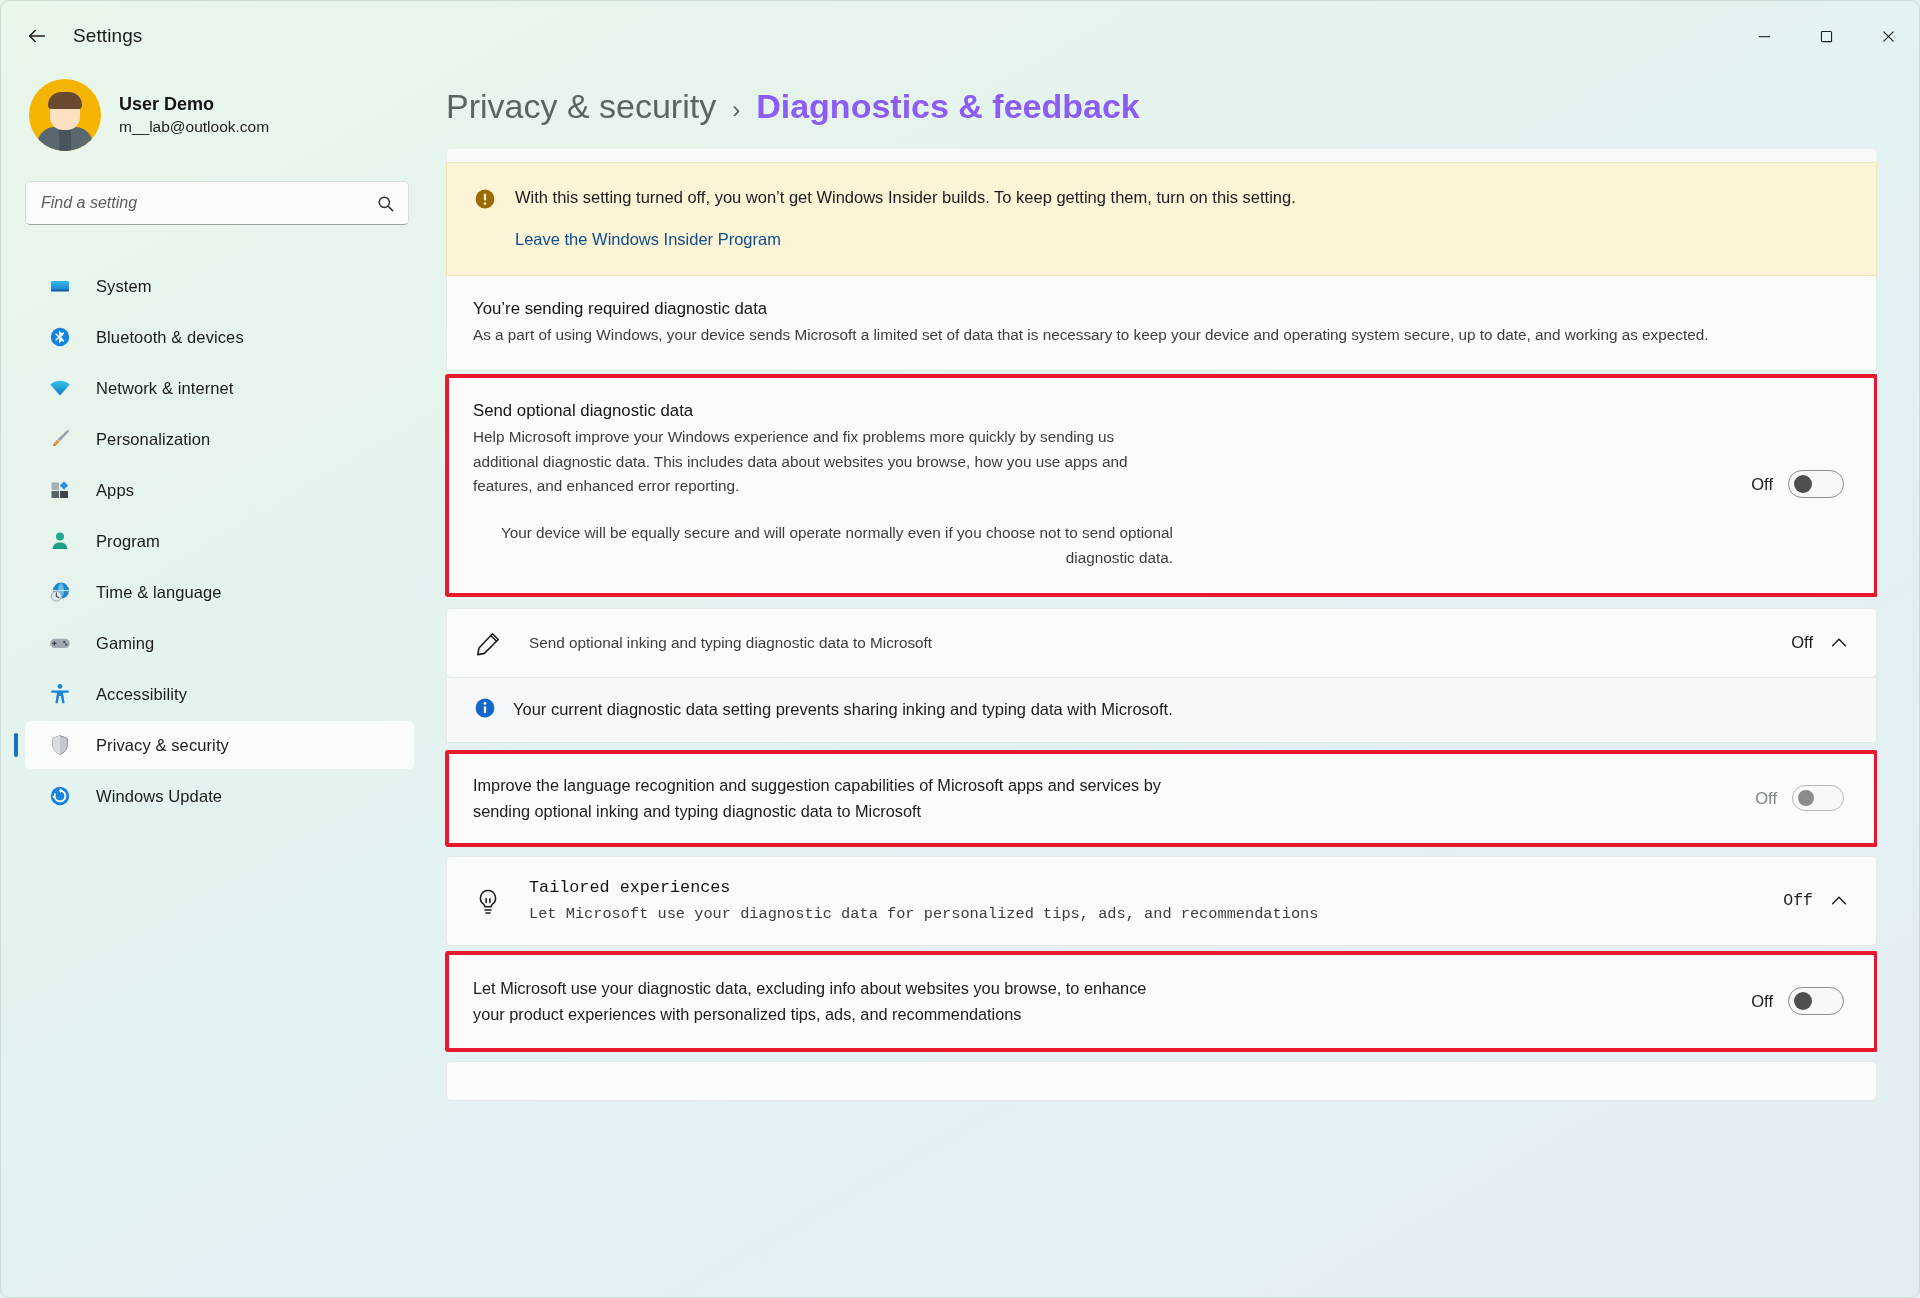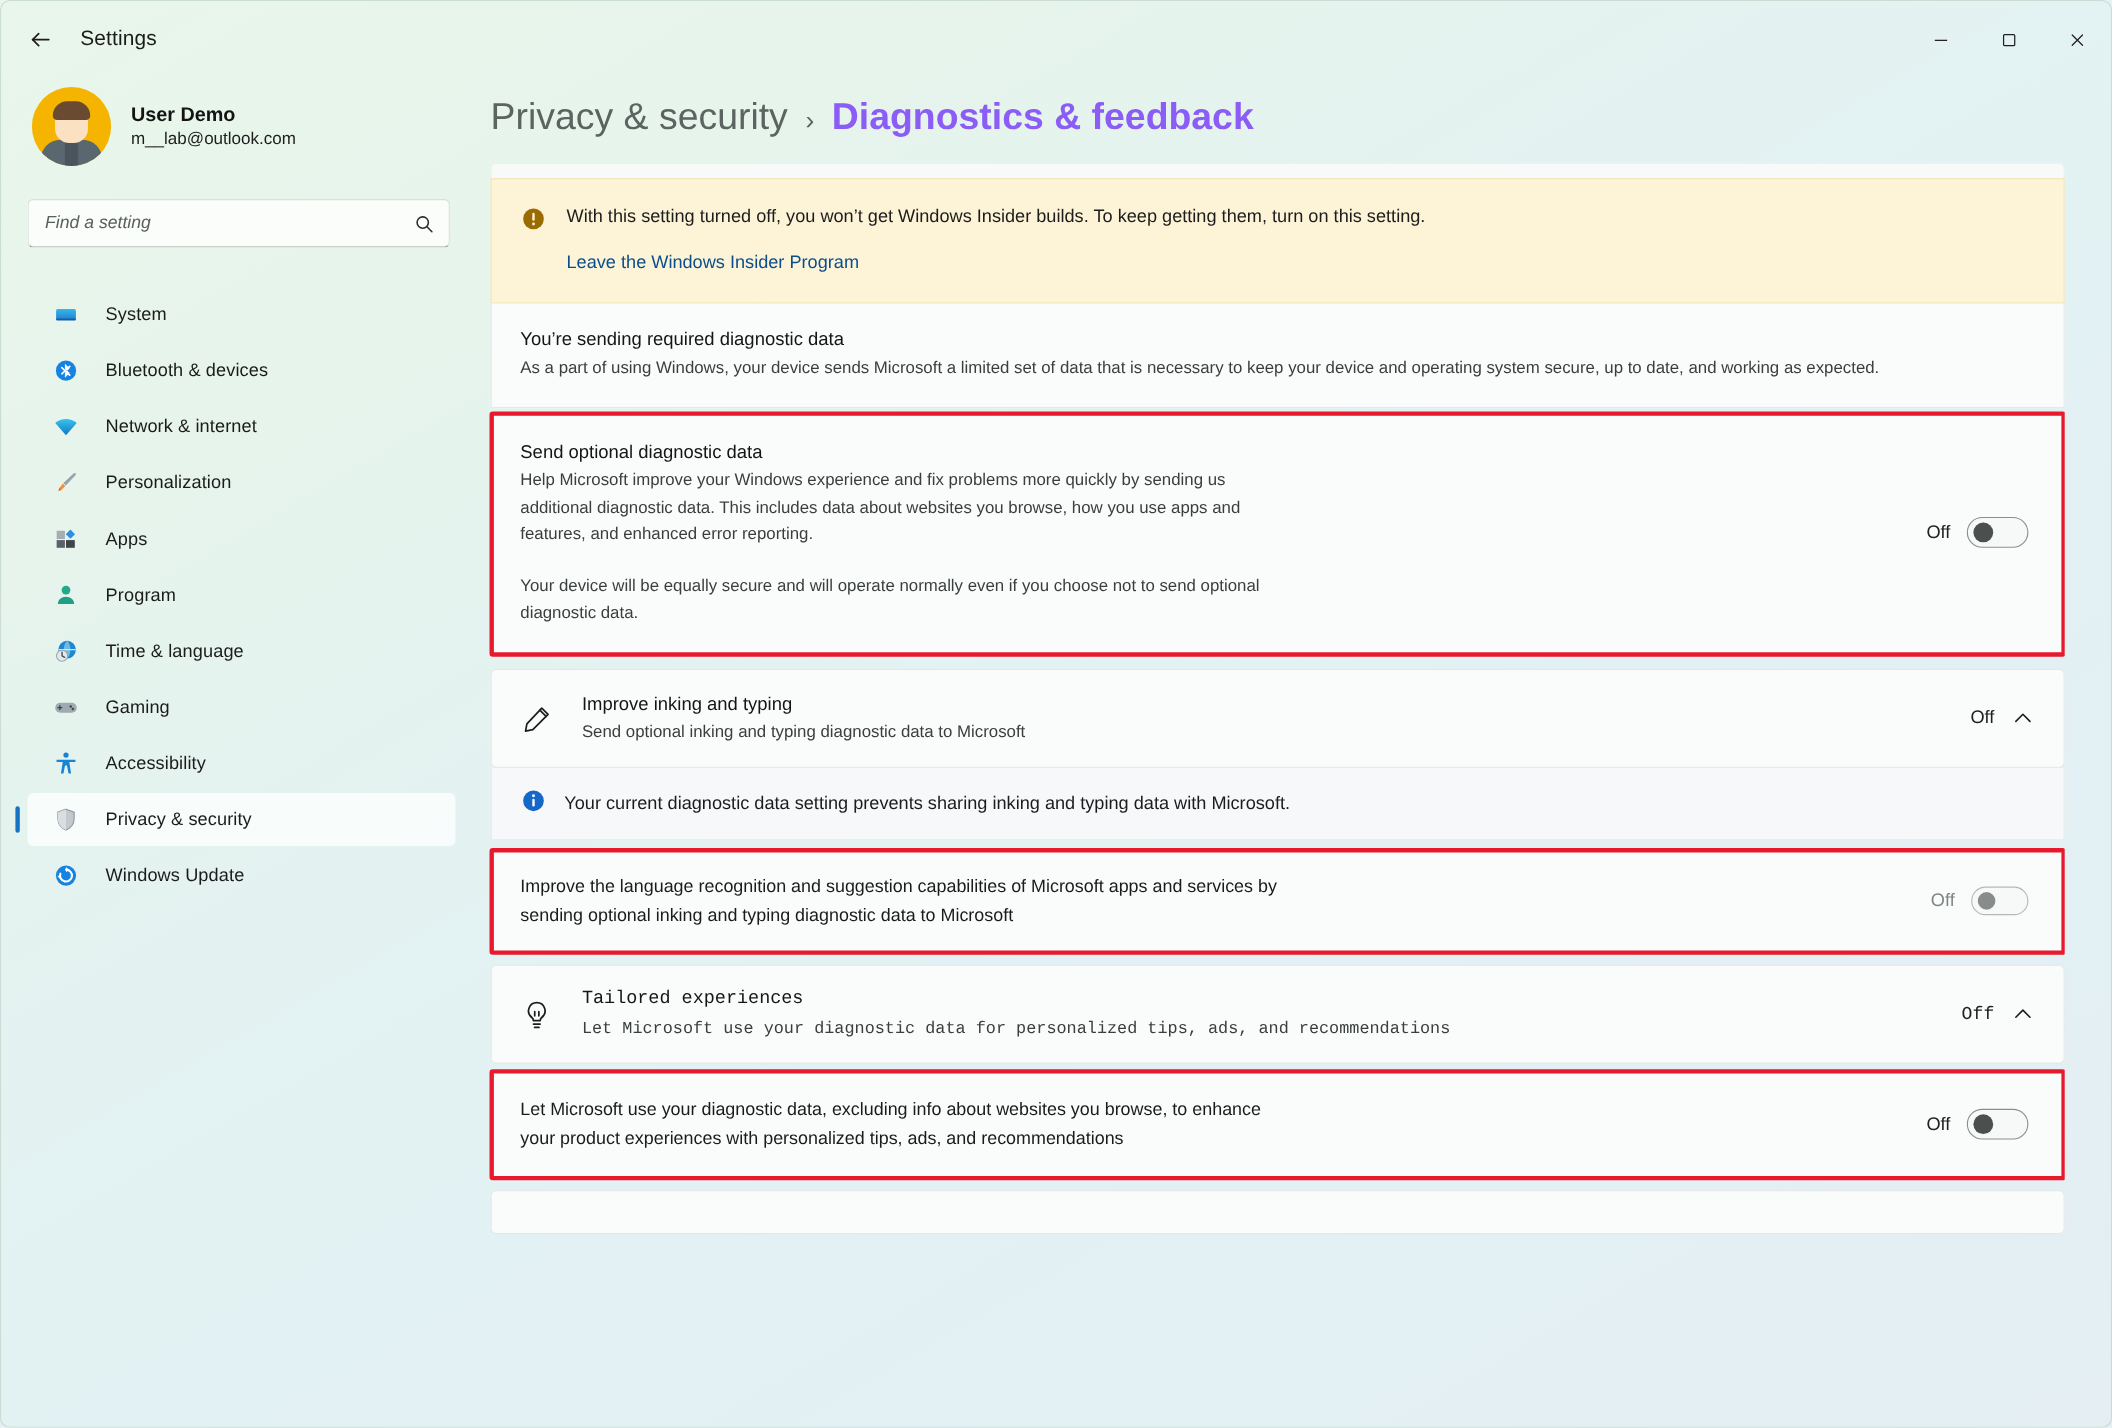--- a/index.html
+++ b/index.html
@@ -425,41 +425,40 @@
             </div>
           </div>
         </div>
 
         <div class="card hl-wrap" style="margin-top:4px;margin-bottom:12px;">
           <div class="hl-box"></div>
           <div class="row" style="padding:22px 26px 24px 26px;">
             <div class="maincol">
               <div class="rowtitle">Send optional diagnostic data</div>
               <div class="rowdesc" style="max-width:700px;">Help Microsoft improve your Windows experience and fix problems more quickly by sending us additional diagnostic data. This includes data about websites you browse, how you use apps and features, and enhanced error reporting.</div>
-              <div class="rowdesc gap" style="max-width:700px;">Your device will be equally secure and will operate normally even if you choose not to send optional diagnostic data.</div>
+              <div class="rowdesc gap" style="max-width:700px;text-align:right;">Your device will be equally secure and will operate normally even if you choose not to send optional diagnostic data.</div>
             </div>
             <div class="tailcol" style="align-self:center;padding-right:6px;">
               <span class="statelabel">Off</span>
               <div class="toggle">
                   <div class="knob"></div>
                 </div>
             </div>
           </div>
         </div>
 
         <div class="card" style="margin-bottom:0;">
           <div class="row center" style="padding:18px 26px;">
             <div class="leadicon">
               <svg width="30" height="30" viewBox="0 0 24 24" fill="none" stroke="#1d1d1d" stroke-width="1.25" stroke-linecap="round" stroke-linejoin="round">
                   <path d="M15.6 3.8l4.6 4.6L9.1 19.5l-5.3 1 1-5.3L15.6 3.8z"></path>
                   <path d="M14.2 5.2l4.6 4.6"></path>
                 </svg>
             </div>
             <div class="maincol">
-              <div class="rowtitle">Improve inking and typing</div>
               <div class="rowdesc">Send optional inking and typing diagnostic data to Microsoft</div>
             </div>
             <div class="tailcol">
               <span class="statelabel">Off</span>
               <span class="chev">
                 <svg width="22" height="22" viewBox="0 0 24 24" fill="none" stroke="currentColor" stroke-width="1.6" stroke-linecap="round" stroke-linejoin="round">
                     <path d="M5 15l7-7 7 7"></path>
                   </svg>
               </span>
             </div>

